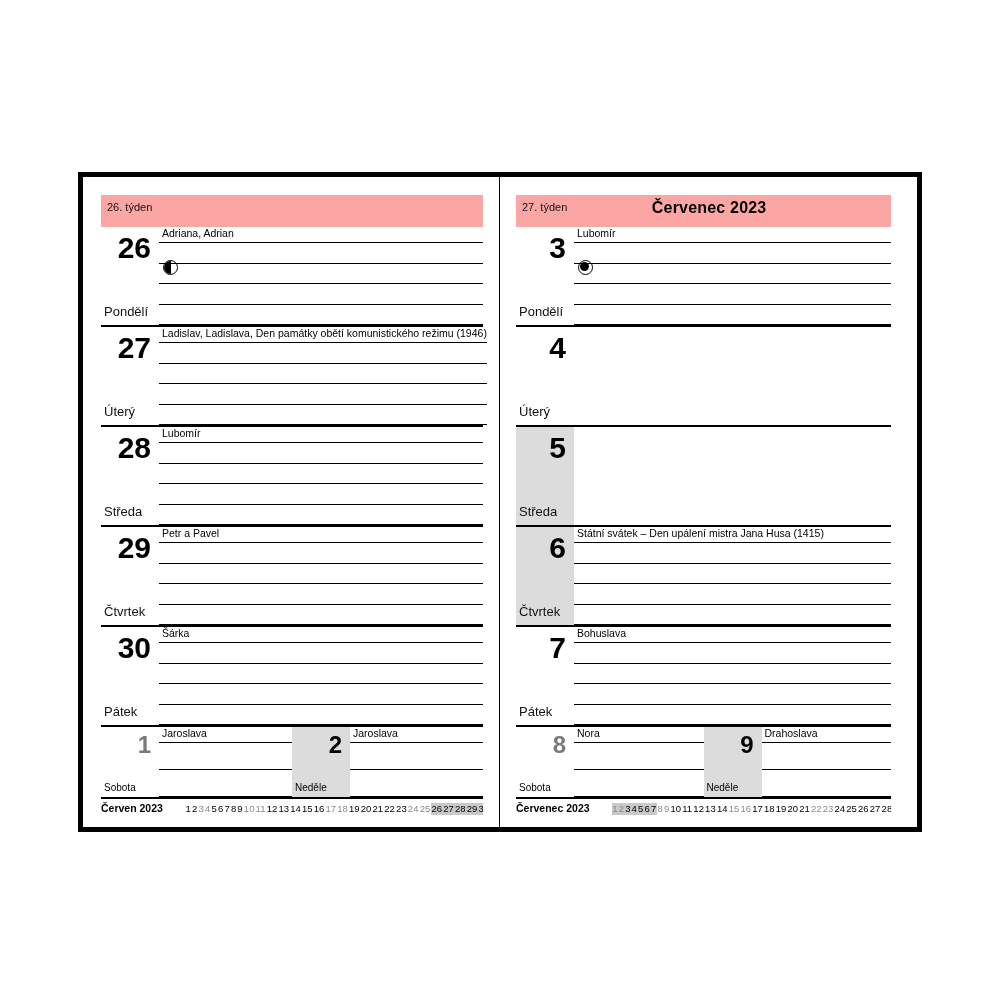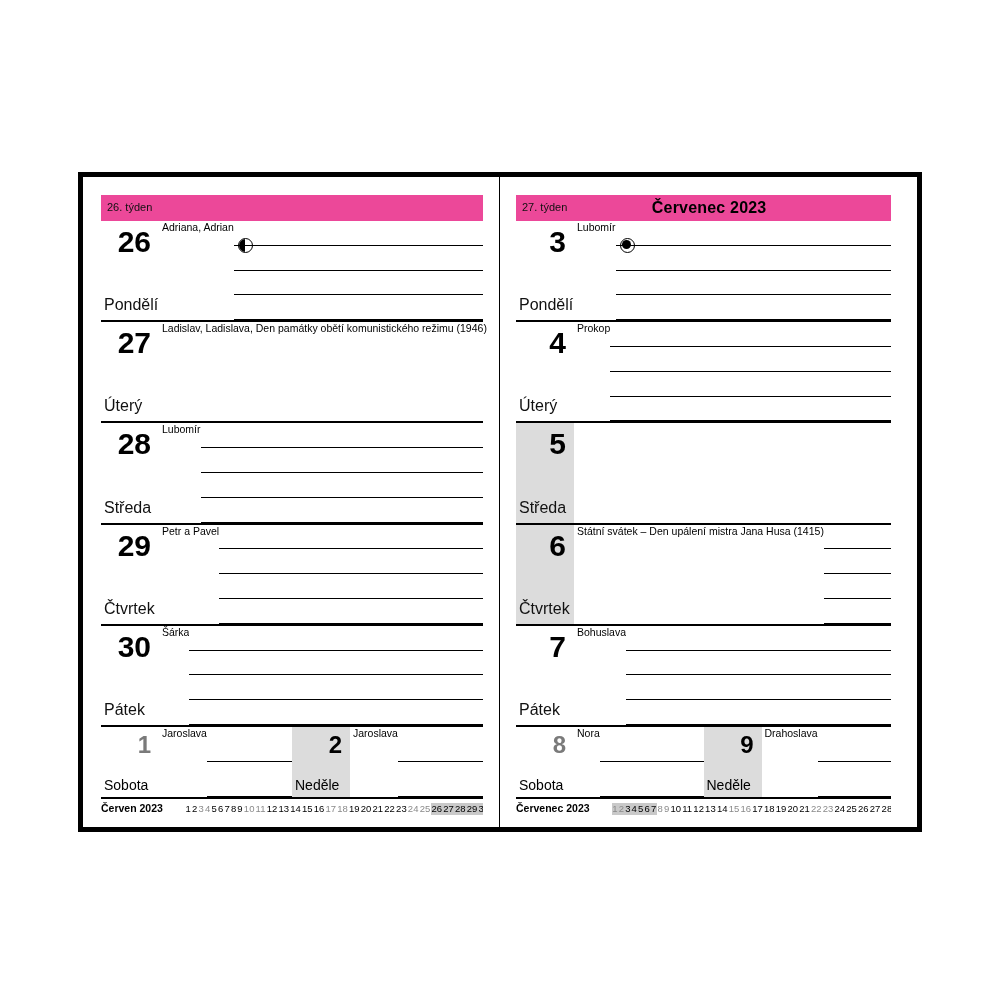--- a/index.html
+++ b/index.html
@@ -55,22 +55,22 @@
   }
   .page-right .inner {
     padding-left: 16px;
     padding-right: 26px;
   }
 
   
   .hdr {
     display: flex;
     align-items: stretch;
-    background: #ec4899;
-    height: 26px;
+    background: #fca5a5;
+    height: 32px;
     flex: 0 0 auto;
   }
   .hdr-week {
     font-size: 11px;
     color: #111;
     padding: 6px 6px 0 6px;
     white-space: nowrap;
     flex: 0 0 auto;
   }
   .hdr-title {
@@ -113,29 +113,29 @@
     text-align: right;
     font-size: 30px;
     font-weight: bold;
     line-height: 1;
     color: #000;
   }
   .dayname {
     position: absolute;
     bottom: 6px;
     left: 3px;
-    font-size: 16px;
+    font-size: 13px;
     color: #111;
   }
   .lines {
     flex: 1 1 auto;
     position: relative;
     box-sizing: border-box;
     display: flex;
-    flex-direction: row;
+    flex-direction: column;
     justify-content: center;
   }
   .nameday {
     font-size: 10.5px;
     color: #000;
     line-height: 13px;
     height: 15px;
     padding-left: 3px;
     white-space: nowrap;
     overflow: hidden;
@@ -201,27 +201,27 @@
     text-align: right;
     font-size: 24px;
     font-weight: bold;
     line-height: 1;
   }
   .wk-daynum.grey { color: #7a7a7a; }
   .wk-dayname {
     position: absolute;
     bottom: 4px;
     left: 3px;
-    font-size: 14px;
+    font-size: 10px;
   }
   .wk-lines {
     flex: 1 1 auto;
     min-width: 0;
     display: flex;
-    flex-direction: row;
+    flex-direction: column;
   }
   .wk-lines .slot { flex: 1 1 0; border-bottom: 1px solid #000; min-height:0;}
 
   
   .footer {
     flex: 0 0 auto;
     border-top: 2px solid #000000;
     padding-top: 3px;
     display: flex;
     align-items: baseline;
@@ -446,30 +446,20 @@
                 <div class="slot"></div>
               </div>
             </div>
           </div>
 
           <div class="day-row">
             <div class="daybox">
               <div class="daynum">4</div>
               <div class="dayname">Úterý</div>
             </div>
-            <div class="lines">
-              <div class="nameday">Prokop</div>
-              <div class="rule"></div>
-              <div style="flex:1 1 auto;display:flex;flex-direction:column;">
-                <div class="slot"></div>
-                <div class="slot"></div>
-                <div class="slot"></div>
-                <div class="slot"></div>
-              </div>
-            </div>
           </div>
 
           <div class="day-row">
             <div class="daybox shaded">
               <div class="daynum">5</div>
               <div class="dayname">Středa</div>
             </div>
           </div>
 
           <div class="day-row">

